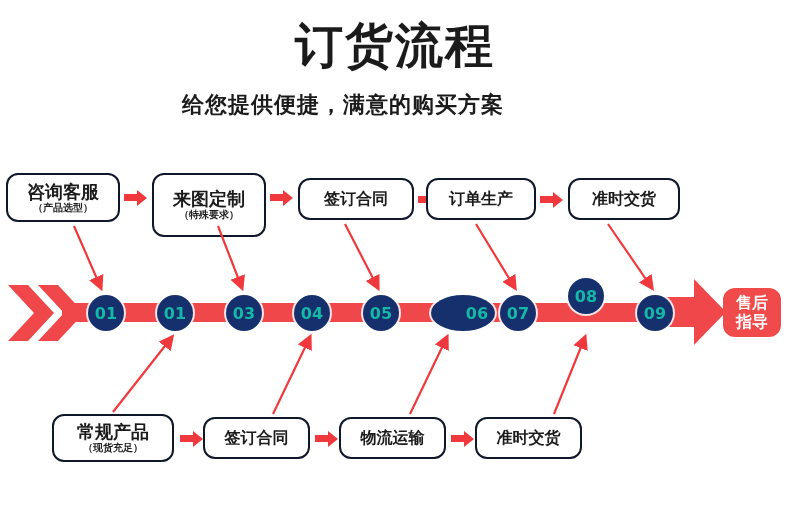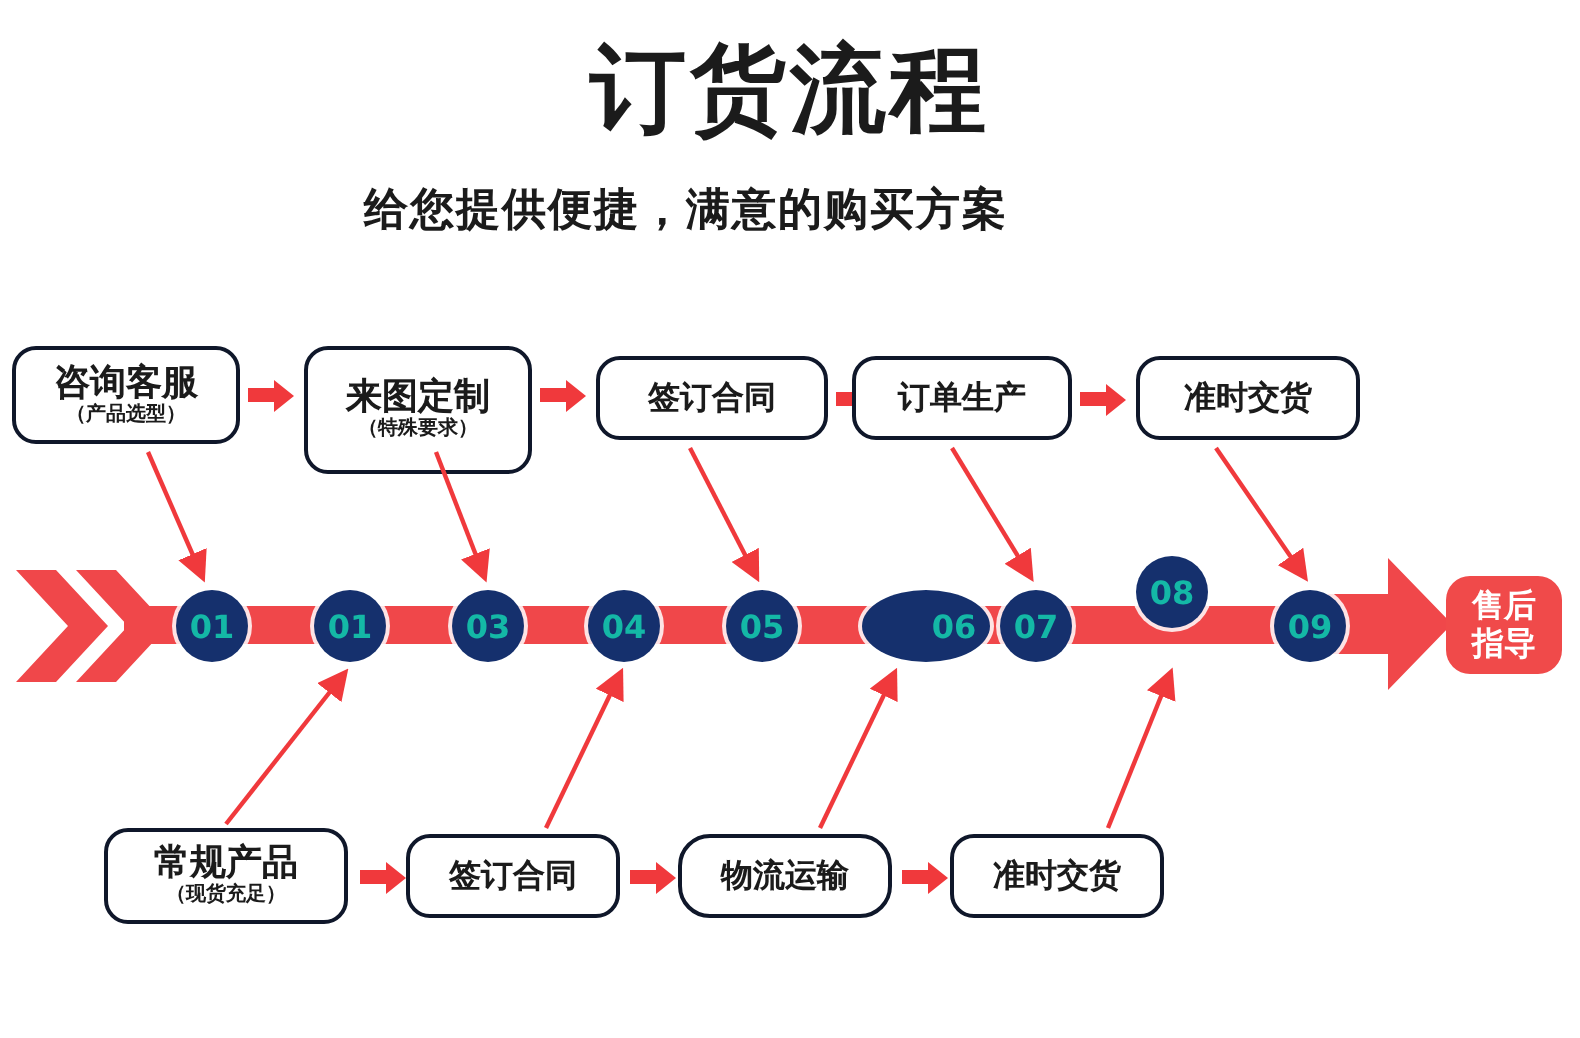--- a/index.html
+++ b/index.html
@@ -255,21 +255,21 @@
   </div>
 
   <div class="mini-arrow" style="left:180px; top:435px; width:14px;"></div>
 
   <div class="step-box single" style="left:203px; top:417px; width:107px; height:42px;">
     <span class="line1">签订合同</span>
   </div>
 
   <div class="mini-arrow" style="left:315px; top:435px; width:14px;"></div>
 
-  <div class="step-box single" style="left:339px; top:417px; width:107px; height:42px;border-radius:16px;">
+  <div class="step-box single" style="left:339px; top:417px; width:107px; height:42px;">
     <span class="line1">物流运输</span>
   </div>
 
   <div class="mini-arrow" style="left:451px; top:435px; width:14px;"></div>
 
   <div class="step-box single" style="left:475px; top:417px; width:107px; height:42px;">
     <span class="line1">准时交货</span>
   </div>
 
   <svg id="connectors" viewBox="0 0 790 519" xmlns="http://www.w3.org/2000/svg">

